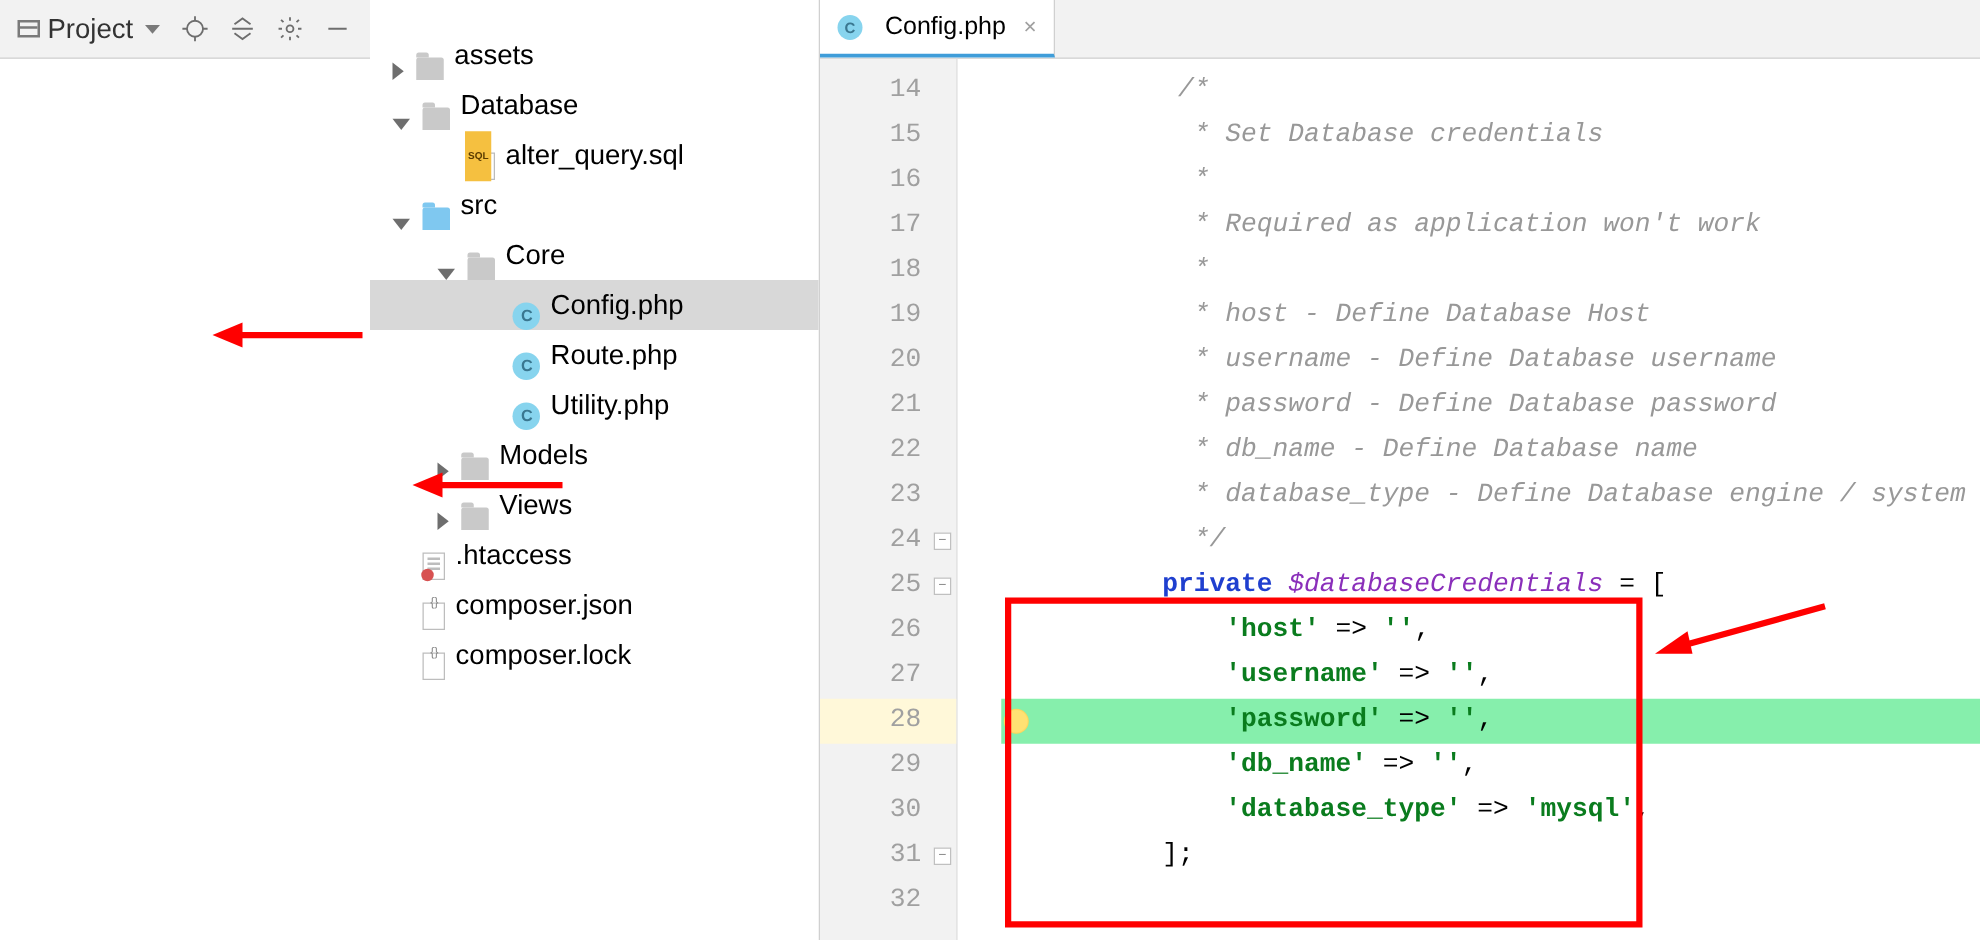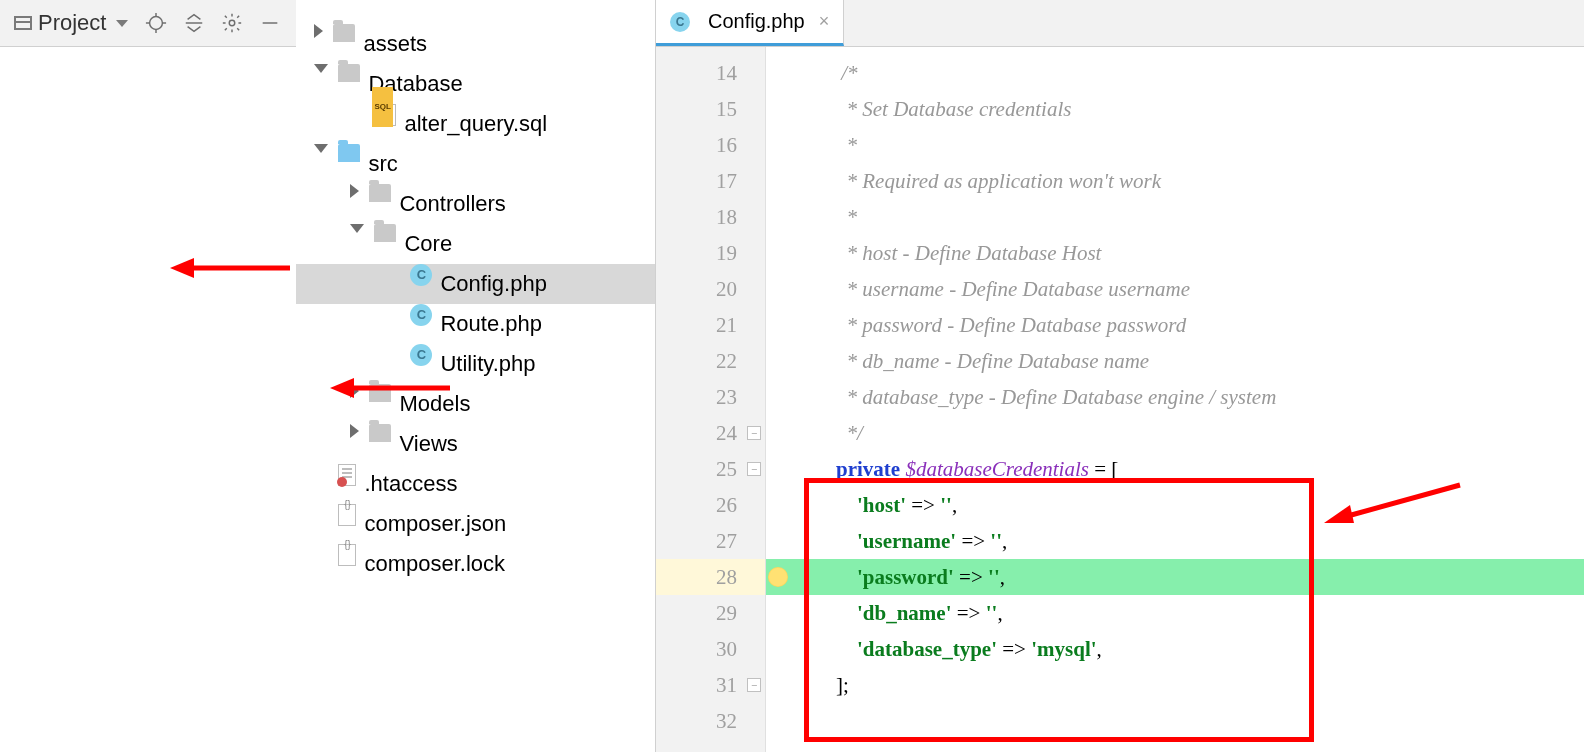--- a/index.html
+++ b/index.html
@@ -66,21 +66,21 @@
   
   .tree {
     flex: 1;
     overflow: auto;
     padding-top: 24px;
     font-size: 22px;
     line-height: 40px;
   }
   .tree-row {
     display: flex;
-    align-items: flex-start;
+    align-items: flex-end;
     height: 40px;
     padding-left: 18px;
     white-space: nowrap;
     cursor: pointer;
   }
   .tree-row.selected { background: #d8d8d8; }
   .indent { display: inline-block; width: 36px; flex-shrink: 0; }
   .disclosure {
     width: 0; height: 0; margin-right: 10px;
     border-style: solid;
@@ -174,22 +174,23 @@
     cursor: pointer;
   }
   .tab .ficon.php-c { width: 20px; height: 20px; font-size: 12px; }
   .tab-close { color: #a0a0a0; font-size: 18px; cursor: pointer; margin-left: 4px;}
 
   .editor-body {
     flex: 1;
     display: flex;
     position: relative;
     overflow: hidden;
-    font-family: Liberation Serif, serif;
+    font-family: Liberation Mono, monospace;
     font-size: 21px;
+    gap: 35px;
   }
   .gutter {
     width: 110px;
     background: #f2f2f2;
     border-right: 1px solid #e0e0e0;
     text-align: right;
     color: #a0a0a0;
     padding-top: 8px;
   }
   .gutter-line {
@@ -289,26 +290,20 @@
         <span class="ficon sql"></span>
         <span class="tree-label">alter_query.sql</span>
       </div>
       <div class="tree-row">
         <span class="disclosure open"></span>
         <span class="ficon folder-blue folder"></span>
         <span class="tree-label">src</span>
       </div>
       <div class="tree-row">
         <span class="indent"></span>
-        <span class="disclosure closed"></span>
-        <span class="ficon folder"></span>
-        <span class="tree-label">Controllers</span>
-      </div>
-      <div class="tree-row">
-        <span class="indent"></span>
         <span class="disclosure open"></span>
         <span class="ficon folder"></span>
         <span class="tree-label">Core</span>
       </div>
       <div class="tree-row selected">
         <span class="indent"></span>
         <span class="indent"></span>
         <span class="disclosure none"></span>
         <span class="ficon php-c">C</span>
         <span class="tree-label">Config.php</span>

